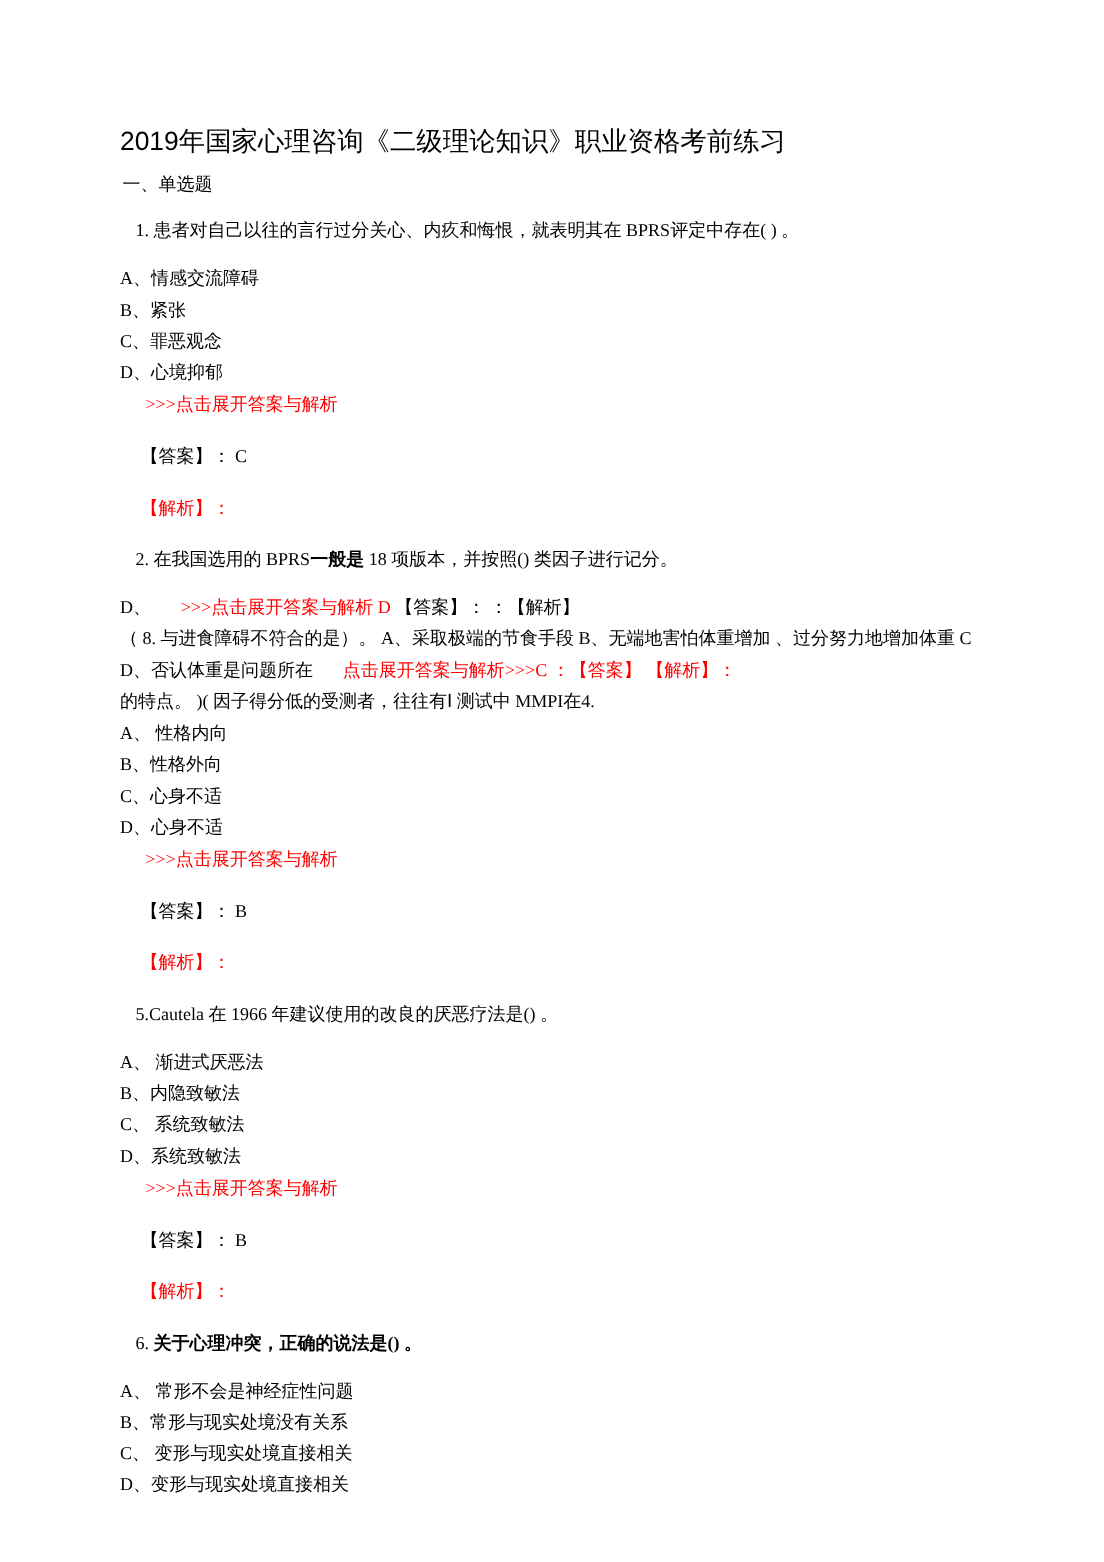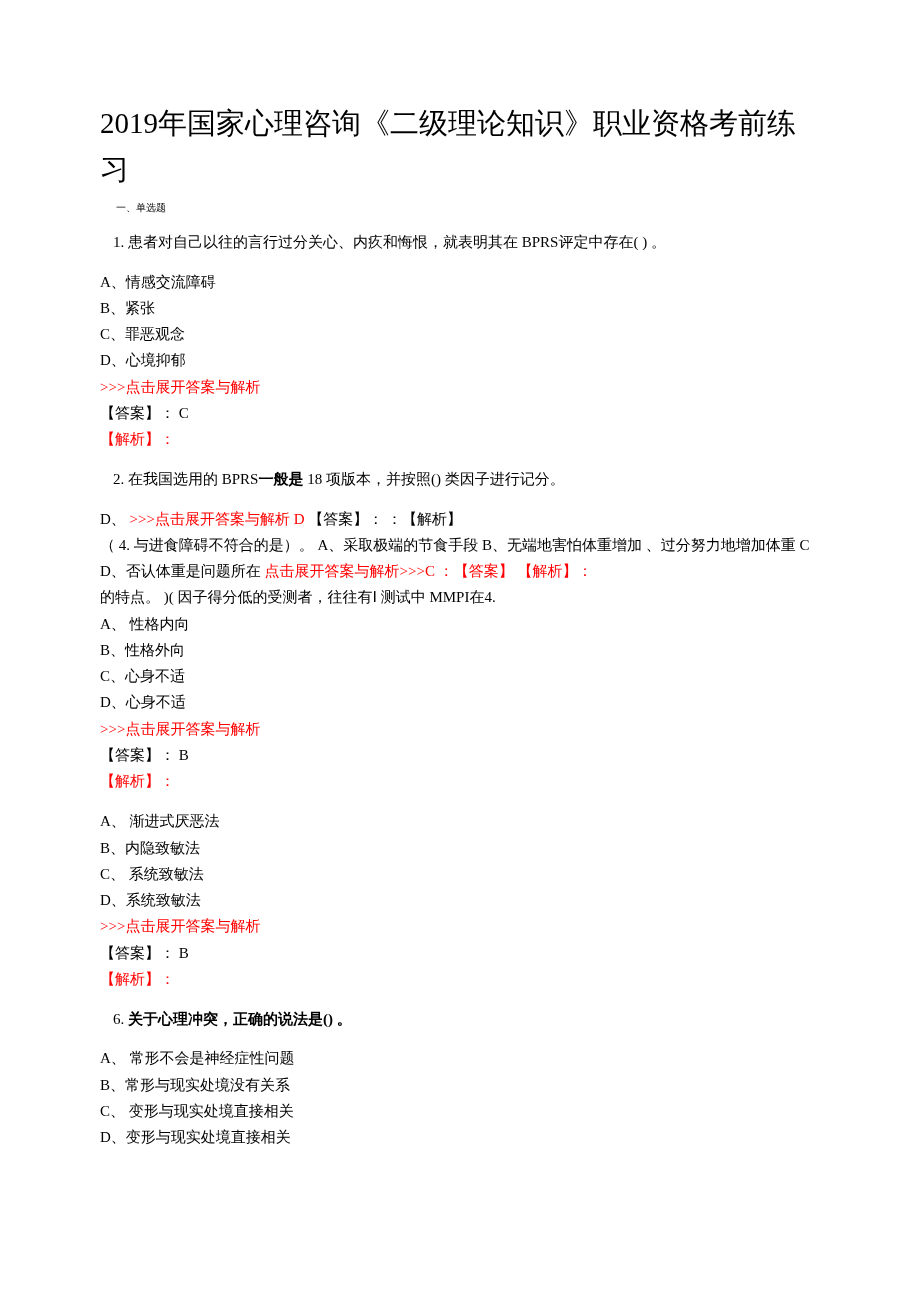--- a/index.html
+++ b/index.html
@@ -7,44 +7,45 @@
       font-size: 15px;
       line-height: 1.75;
       color: #000;
       background: #fff;
       margin: 0;
       padding: 100px 100px 40px 100px;
       width: 920px;
       box-sizing: border-box;
     }
     .title {
-      font-size: 29px;
+      font-size: 22px;
       font-weight: normal;
       line-height: 1.6;
       margin: 0 0 6px 0;
-      font-family: Liberation Serif, serif;
+      font-family: Liberation Sans, sans-serif;
     }
     .section-head {
-      font-size: 10px;
-      margin: 2px 16px;
+      font-size: 15px;
+      margin: 2px 2px;
     }
     .q-block {
       margin-bottom: 14px;
     }
     .q-text {
       margin: 13px;
     }
     .opt {
       margin: 0;
     }
     .red {
       color: #ff0000;
+      margin-left: 21px;
     }
     .answer-line {
-      margin: 0;
+      margin: 17px;
     }
     .bold { font-weight: bold; }
   </style>
 </head>
 <body>
 
 <h1 class="title">2019年国家心理咨询《二级理论知识》职业资格考前练习</h1>
 
 <p class="section-head">一、单选题</p>
 
@@ -60,33 +61,34 @@
 </div>
 
 <div class="q-block">
   <p class="q-text">
     <span>2. 在我国选用的 BPRS</span><span class="bold">一般是</span><span> 18 项版本，并按照()  类因子进行记分。</span>
   </p>
   <p class="opt">
     <span>D、  </span><span class="red">&gt;&gt;&gt;点击展开答案与解析 D  </span><span>【答案】：   ：【解析】</span>
   </p>
   <p class="opt">
-    <span>（ 4.   与进食障碍不符合的是）。  A、采取极端的节食手段  B、无端地害怕体重增加  、过分努力地增加体重 C D、否认体重是问题所在  </span><span class="red">点击展开答案与解析&gt;&gt;&gt;C ：【答案】   【解析】：</span>
+    <span>（ 8.   与进食障碍不符合的是）。  A、采取极端的节食手段  B、无端地害怕体重增加  、过分努力地增加体重 C D、否认体重是问题所在  </span><span class="red">点击展开答案与解析&gt;&gt;&gt;C ：【答案】   【解析】：</span>
   </p>
   <p class="opt">    的特点。  )(   因子得分低的受测者，往往有Ⅰ 测试中 MMPI在4.</p>
   <p class="opt">A、  性格内向</p>
   <p class="opt">B、性格外向</p>
   <p class="opt">C、心身不适</p>
   <p class="opt">D、心身不适</p>
   <p class="opt red">&gt;&gt;&gt;点击展开答案与解析</p>
   <p class="answer-line">【答案】：  B</p>
   <p class="answer-line red">【解析】：</p>
 </div>
 
 <div class="q-block">
+  <p class="q-text">5.Cautela   在 1966 年建议使用的改良的厌恶疗法是()  。</p>
   <p class="opt">A、  渐进式厌恶法</p>
   <p class="opt">B、内隐致敏法</p>
   <p class="opt">C、  系统致敏法</p>
   <p class="opt">D、系统致敏法</p>
   <p class="opt red">&gt;&gt;&gt;点击展开答案与解析</p>
   <p class="answer-line">【答案】：  B</p>
   <p class="answer-line red">【解析】：</p>
 </div>
 
 <div class="q-block">

